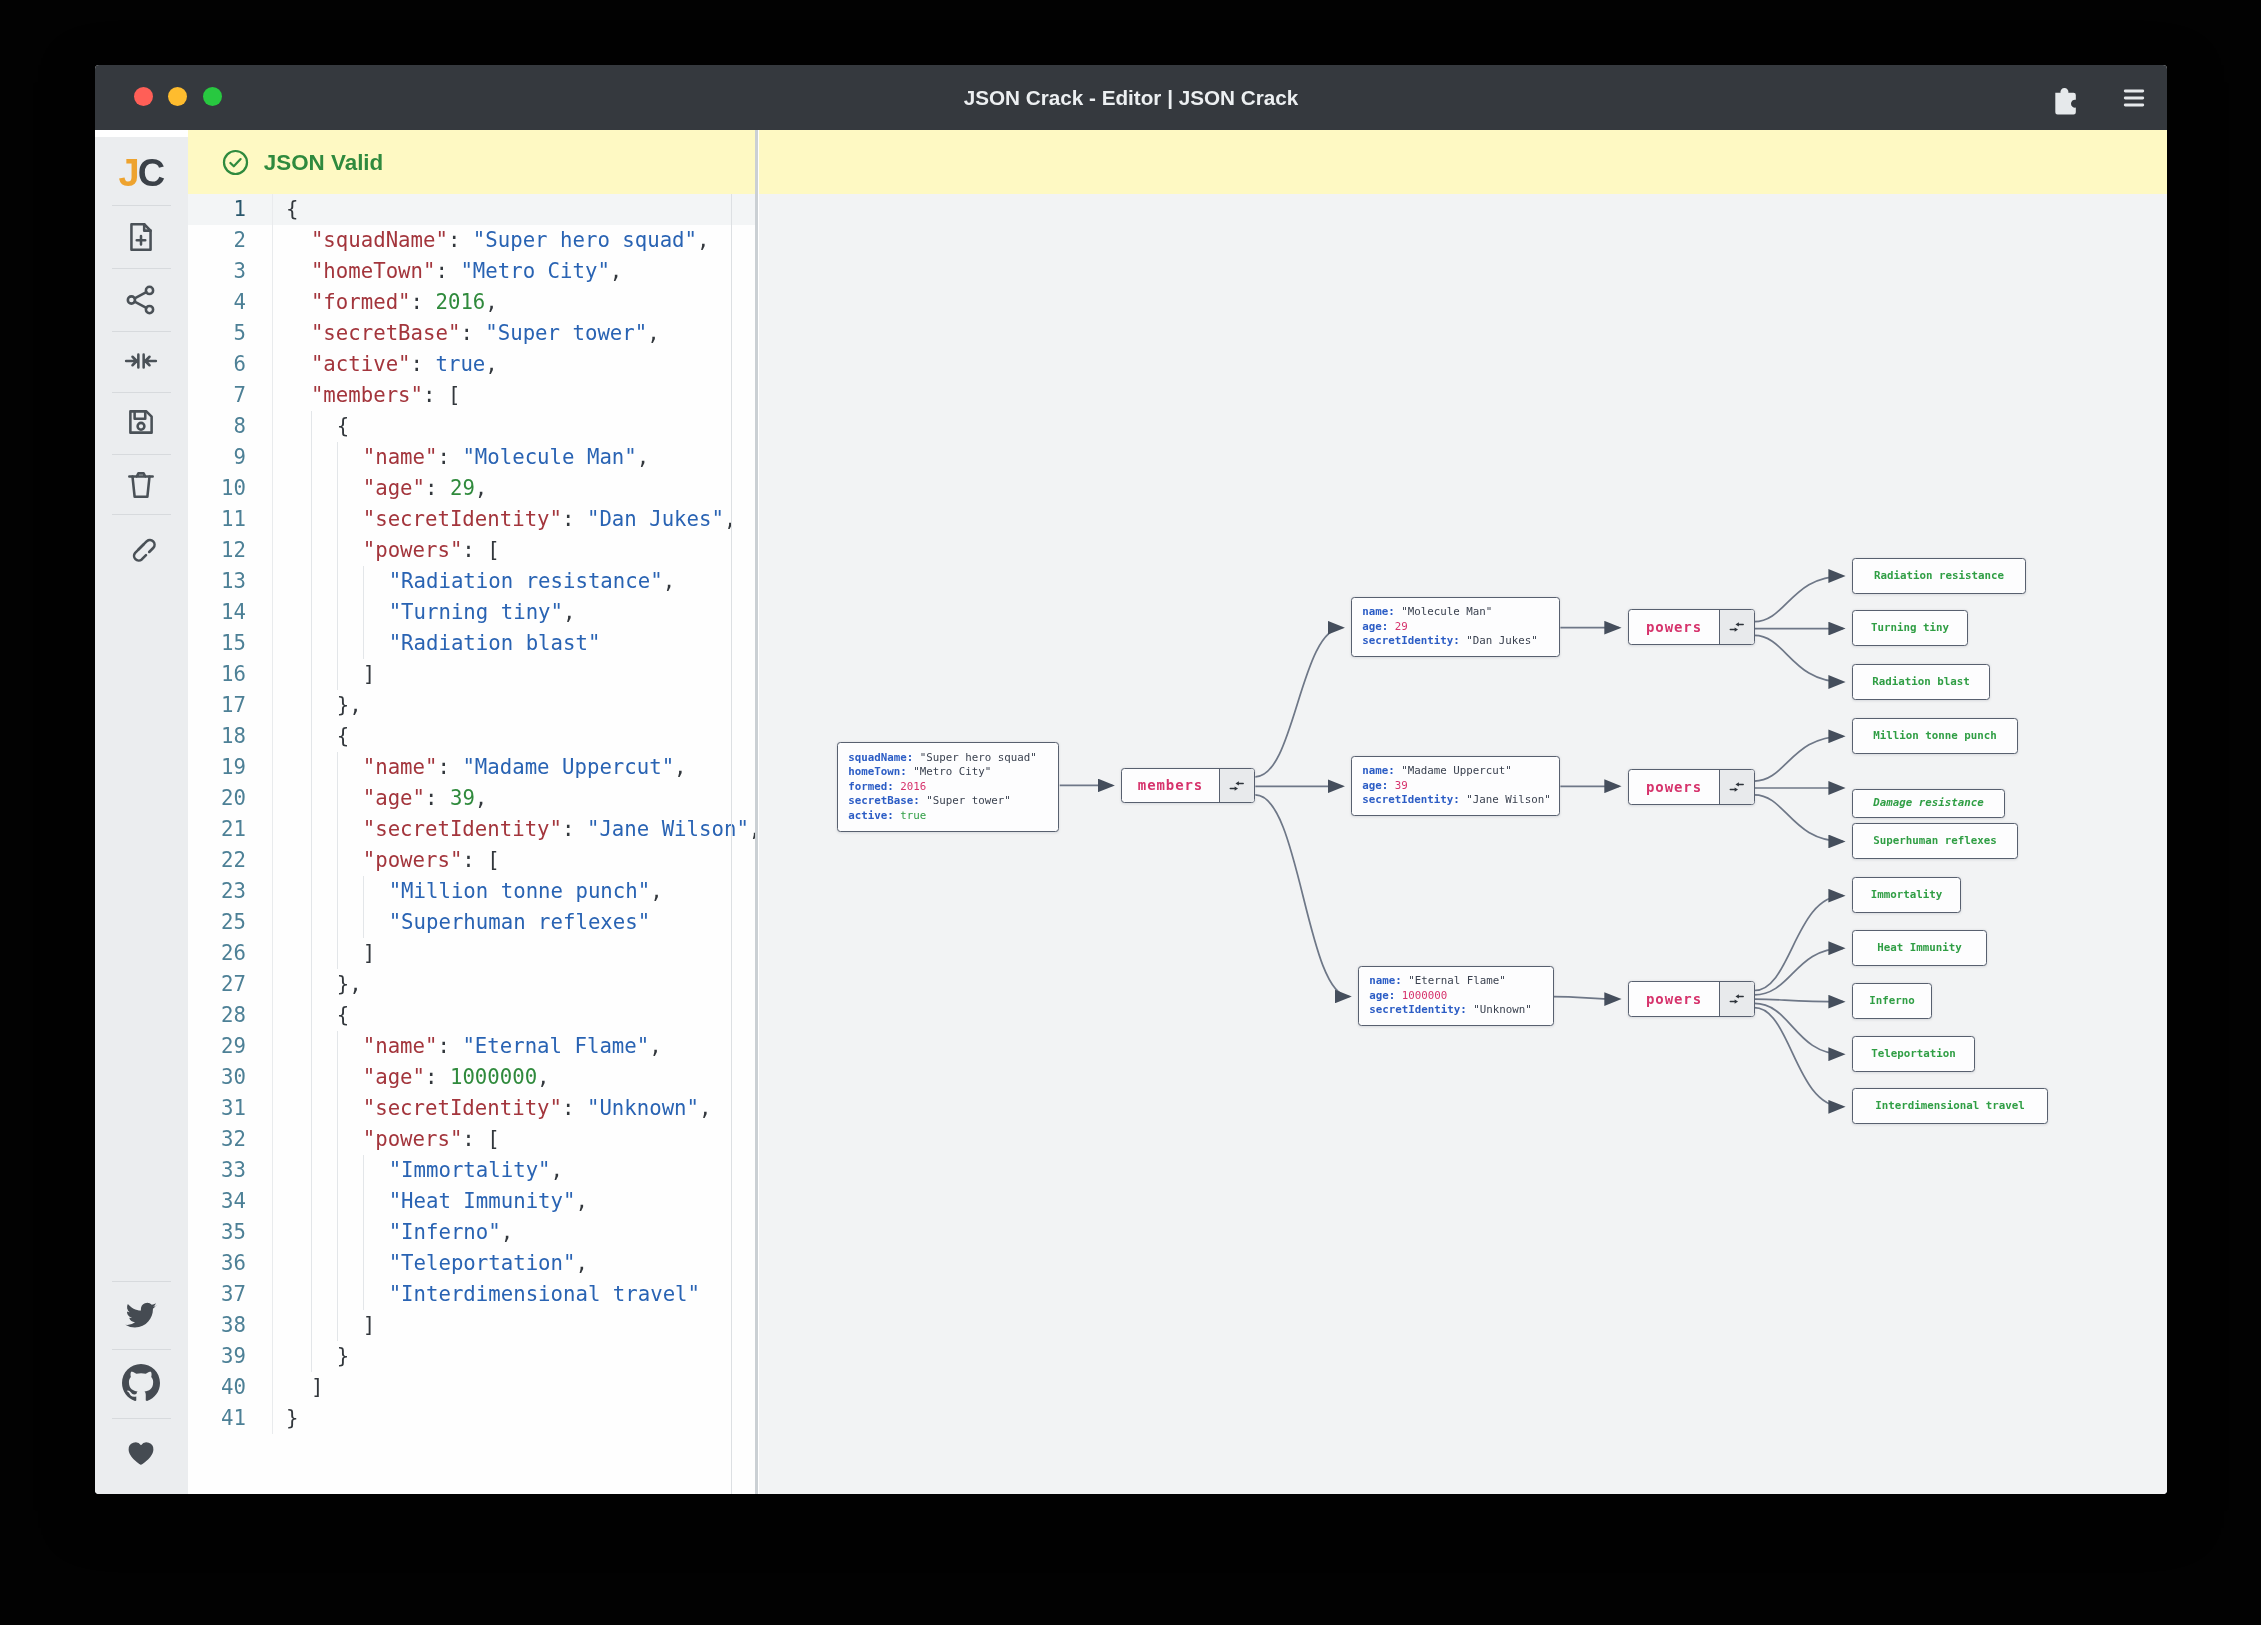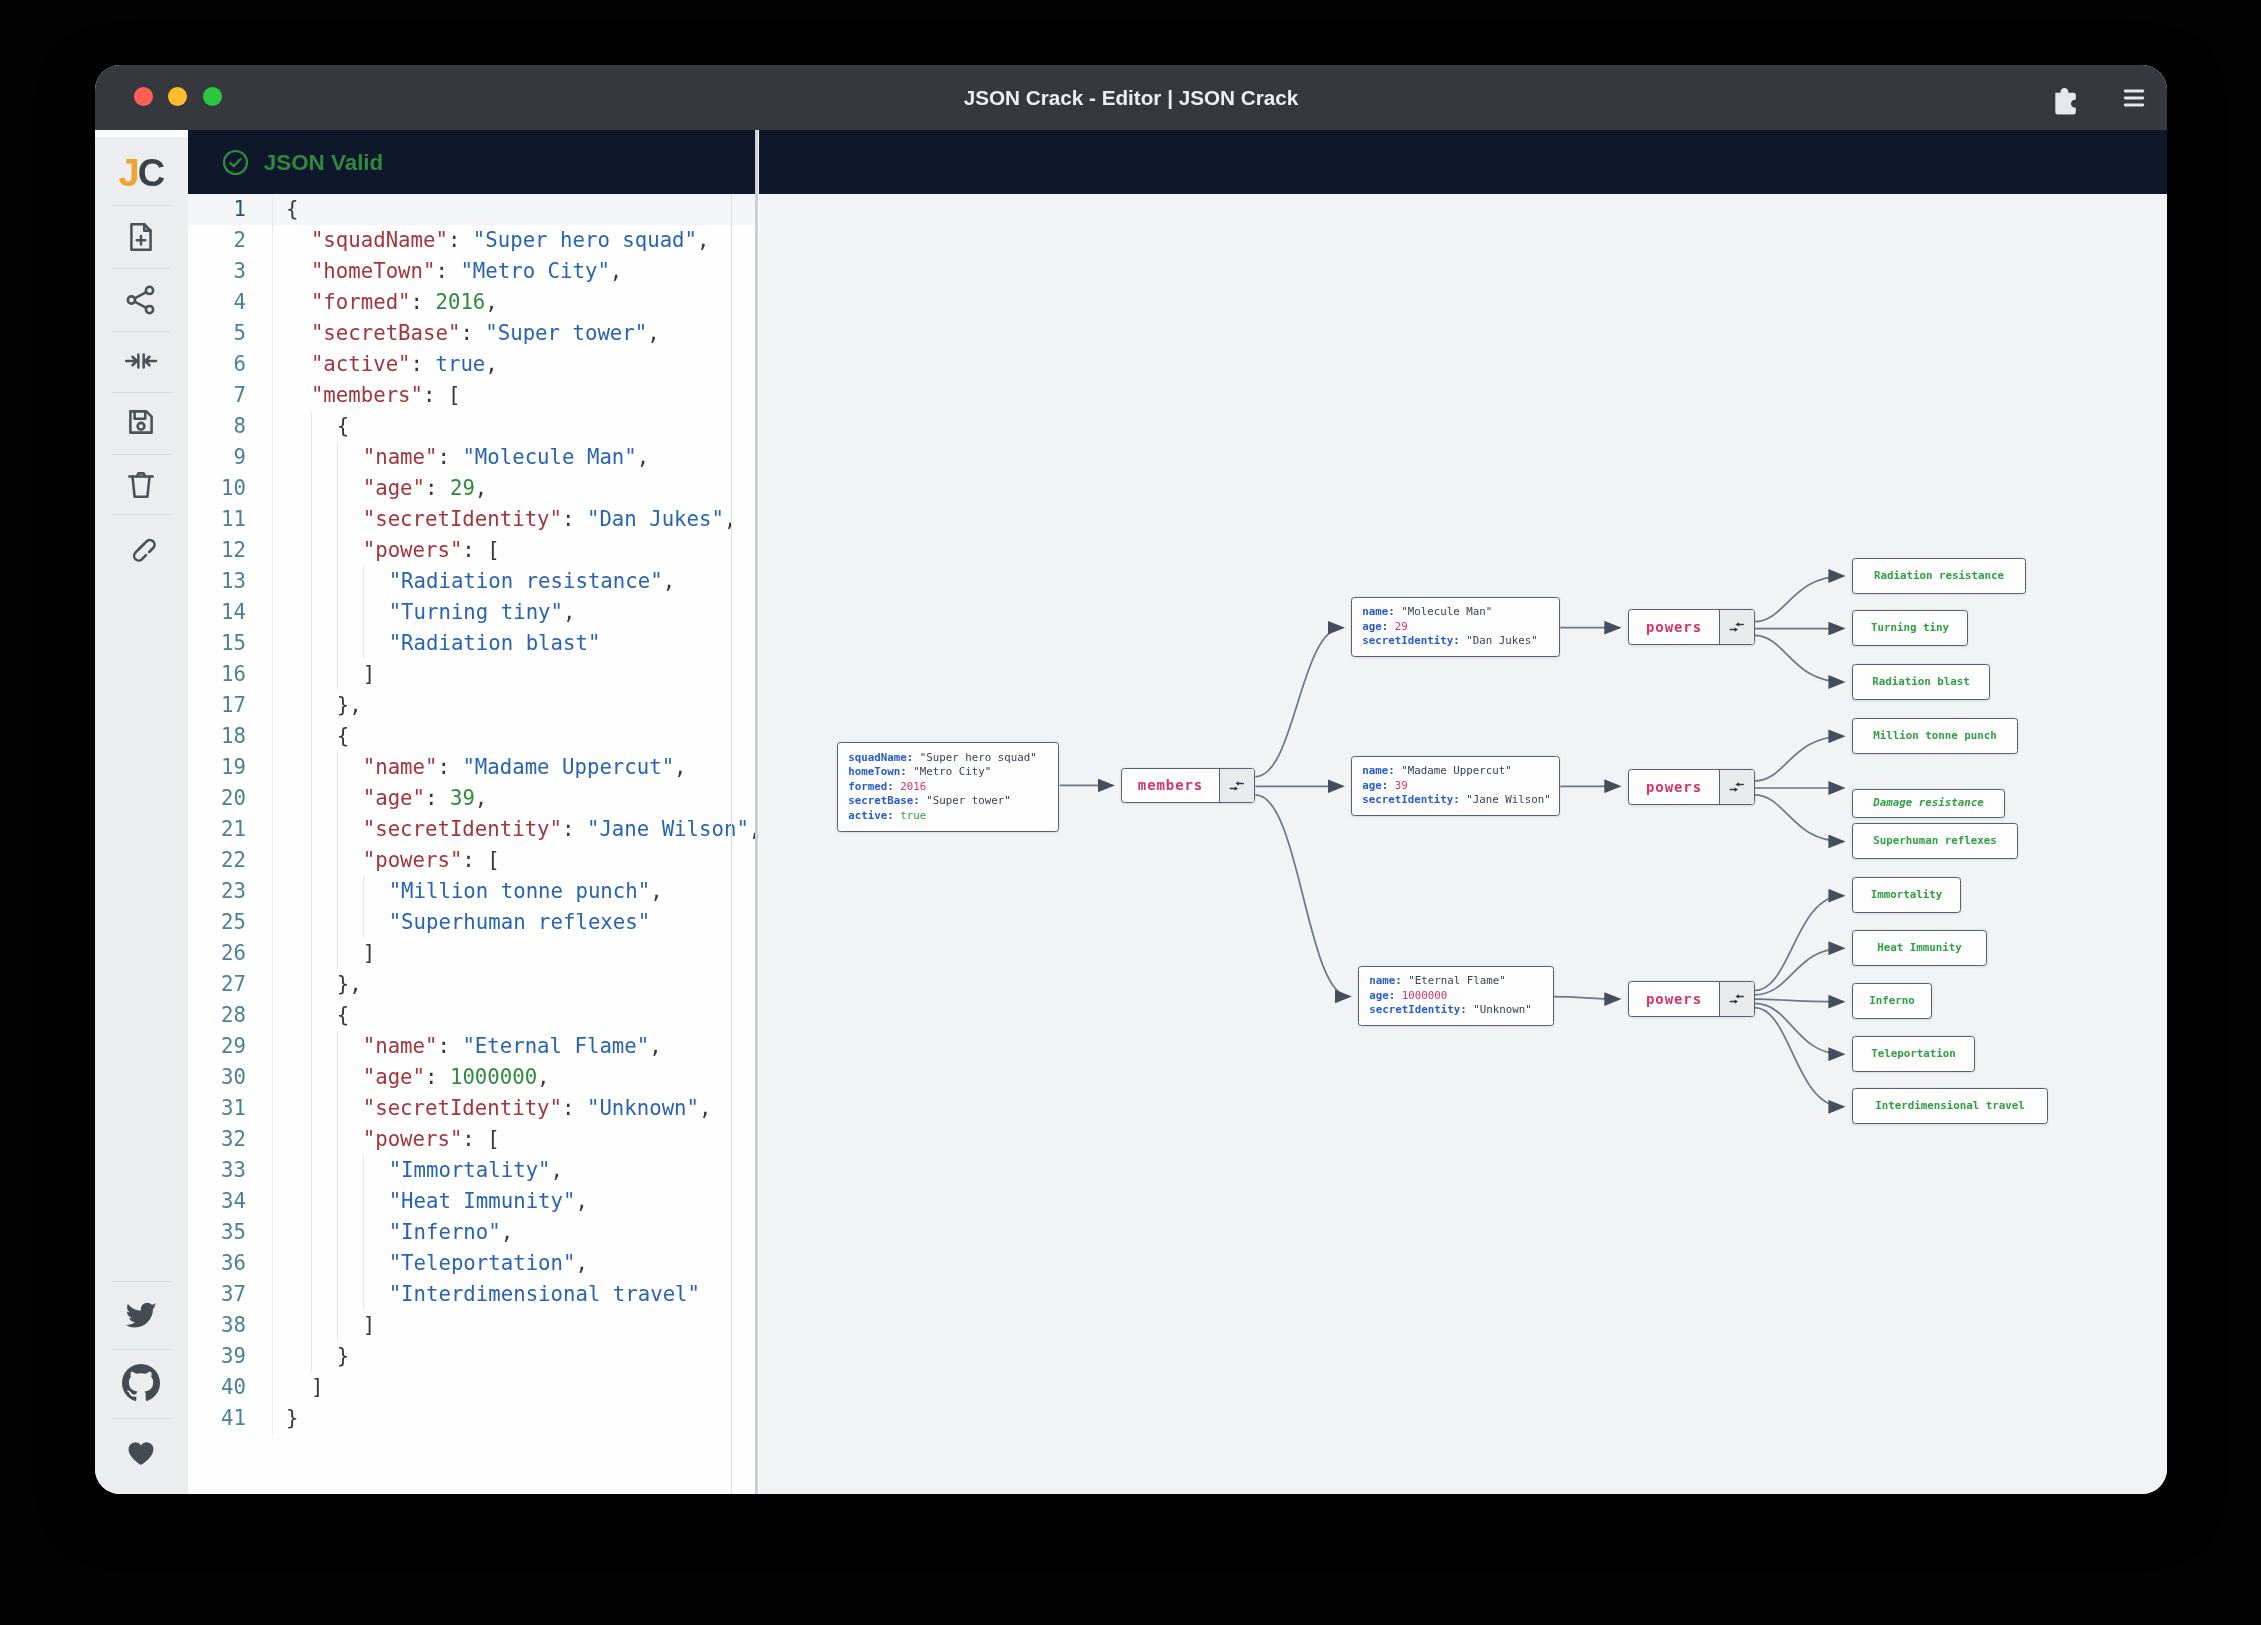--- a/index.html
+++ b/index.html
@@ -1,34 +1,34 @@
 <!DOCTYPE html>
 <html style="font-size:13.8px"><head>
 <meta charset="utf-8">
 <style>
   html,body{margin:0;padding:0;background:#000;}
   .stage{position:relative;width:2261px;height:1625px;background:#020202;overflow:hidden;
          font-family:"Liberation Sans",sans-serif;}
-  .window{position:absolute;left:95px;top:65px;width:2072px;height:1429px;border-radius:25px;
+  .window{position:absolute;left:95px;top:65px;width:2072px;height:1429px;border-radius:4px;
           overflow:hidden;background:#fff;box-shadow:0 17px 52px rgba(0,0,0,.6);}
   
   .titlebar{position:absolute;left:0;top:0;width:100%;height:65px;background:#35393e;}
   .tl{position:absolute;top:22.4px;width:19px;height:19px;border-radius:50%;}
   .tl.r{left:39px;background:#ff5f57}.tl.y{left:73px;background:#febc2e}.tl.g{left:108px;background:#28c840}
   .wtitle{position:absolute;left:0;right:0;top:0;height:65px;line-height:65px;text-align:center;
           color:#eceff1;font-size:20.7px;font-weight:600;}
   .tbicon{position:absolute;top:13px;width:40px;height:40px;}
   
   .sidebar{position:absolute;left:0;top:72px;width:93px;bottom:0;background:#ebedef;border-right:0.9px solid #dadde1;text-align:right;}
   .sb-item{position:absolute;left:0;width:92px;height:48px;display:flex;align-items:center;justify-content:center;}
   .sb-div{position:absolute;left:17px;width:59px;height:0.9px;background:#d7dadd;}
   .jc{font-weight:bold;font-size:38px;letter-spacing:-1.7px;}
   .jc .j{color:#eea32e}.jc .c{color:#3b4148}
   
-  .pane-header{position:absolute;top:65px;height:65px;background:#0f172a;border-bottom:0.9px solid #e2e5e8;}
+  .pane-header{position:absolute;top:65px;height:65px;background:#fef9c3;border-bottom:0.9px solid #e2e5e8;}
   .ed-header{left:93px;width:567px;}
   .gr-header{left:664px;width:1408px;}
   .valid{position:absolute;left:33px;top:0;height:65px;display:flex;align-items:center;gap:13.8px;
          color:#2f8a3e;font-size:22.4px;font-weight:700;}
   .splitter{position:absolute;left:660px;top:65px;width:3.4px;bottom:0;background:#cbd0d4;}
   
   .editor{position:absolute;left:93px;top:129px;width:567px;bottom:0;background:#fefefe;overflow:hidden;
           font-family:"DejaVu Sans Mono",monospace;font-size:20.7px;}
   .cl{display:flex;height:31px;line-height:31px;white-space:pre;}
   .cl.active{background:#f3f5f6;}

